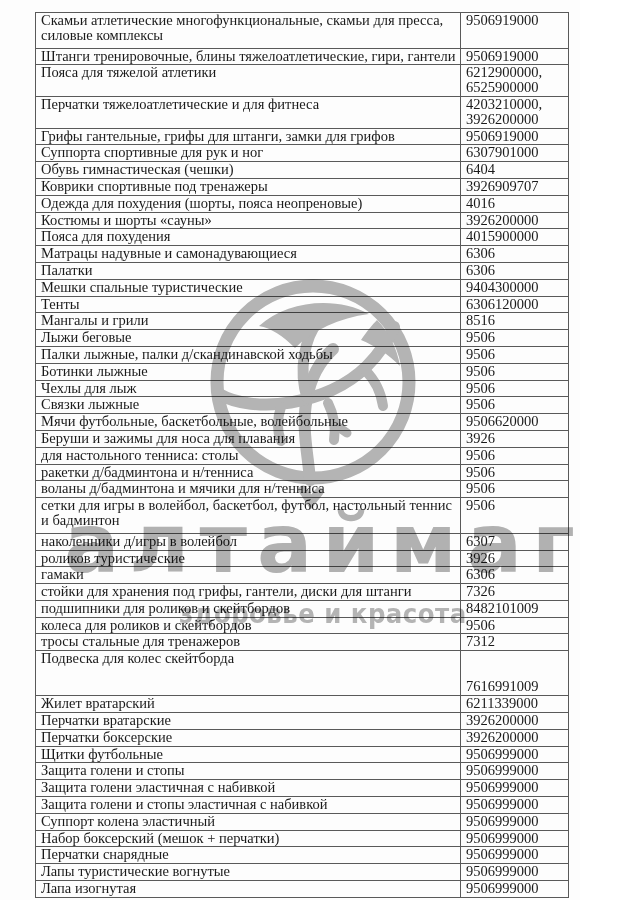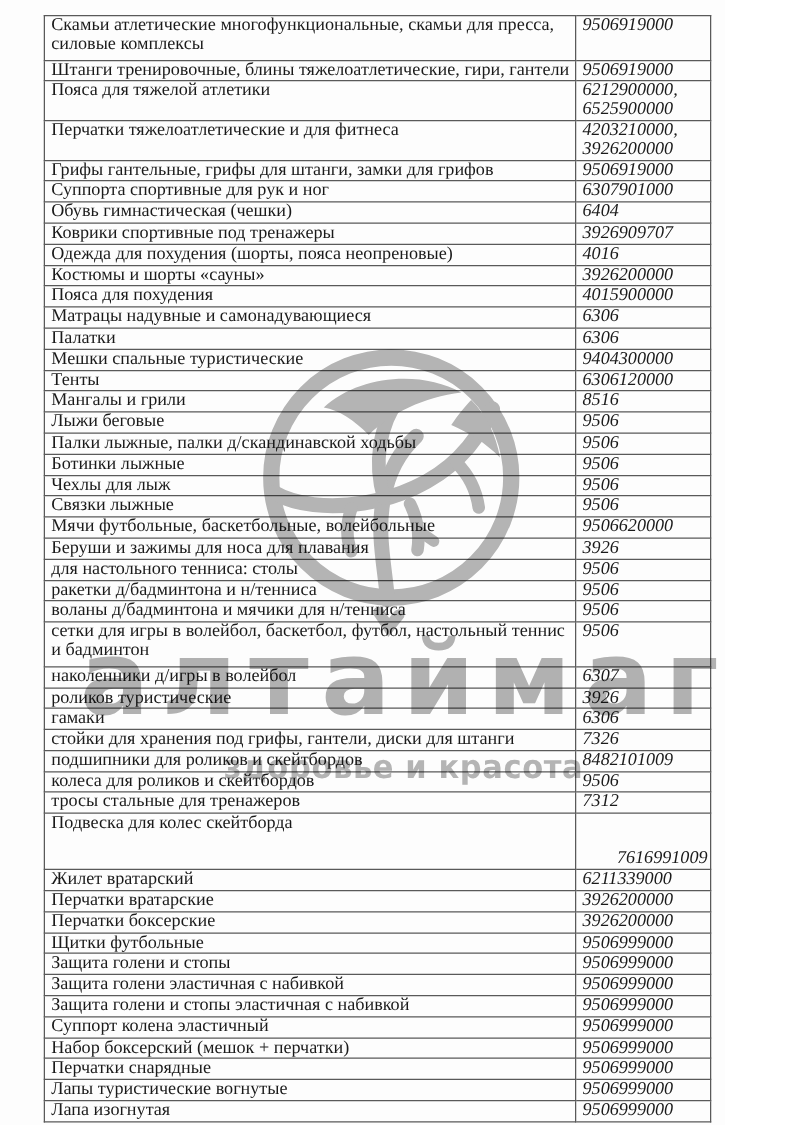--- a/index.html
+++ b/index.html
@@ -27,24 +27,24 @@
     color: #1a1a1a;
   }
   table.codes td {
     border: 1px solid #595959;
     padding: 0 2px 1px 5px;
     vertical-align: top;
     overflow: hidden;
     word-wrap: break-word;
   }
   td.item { width: 417px; }
-  td.code { width: 100px; white-space: pre-line; padding-left: 6px; font-style: italic; }
+  td.code { width: 100px; white-space: pre-line; padding-left: 6px; }
   tr.pad td  { padding-bottom: 5px; }
   tr.tall { height: 45px; }
-  tr.tall td.code { vertical-align: bottom; text-align: right; }
+  tr.tall td.code { vertical-align: bottom; }
   
   .watermark {
     position: absolute; inset: 0;
     mix-blend-mode: multiply;
     pointer-events: none;
   }
   .wm-logo { position: absolute; left: 207px; top: 274px; }
   .wm-brand {
     position: absolute; left: 64px; top: 503px;
     font-family: "DejaVu Sans", "Liberation Sans", sans-serif;

